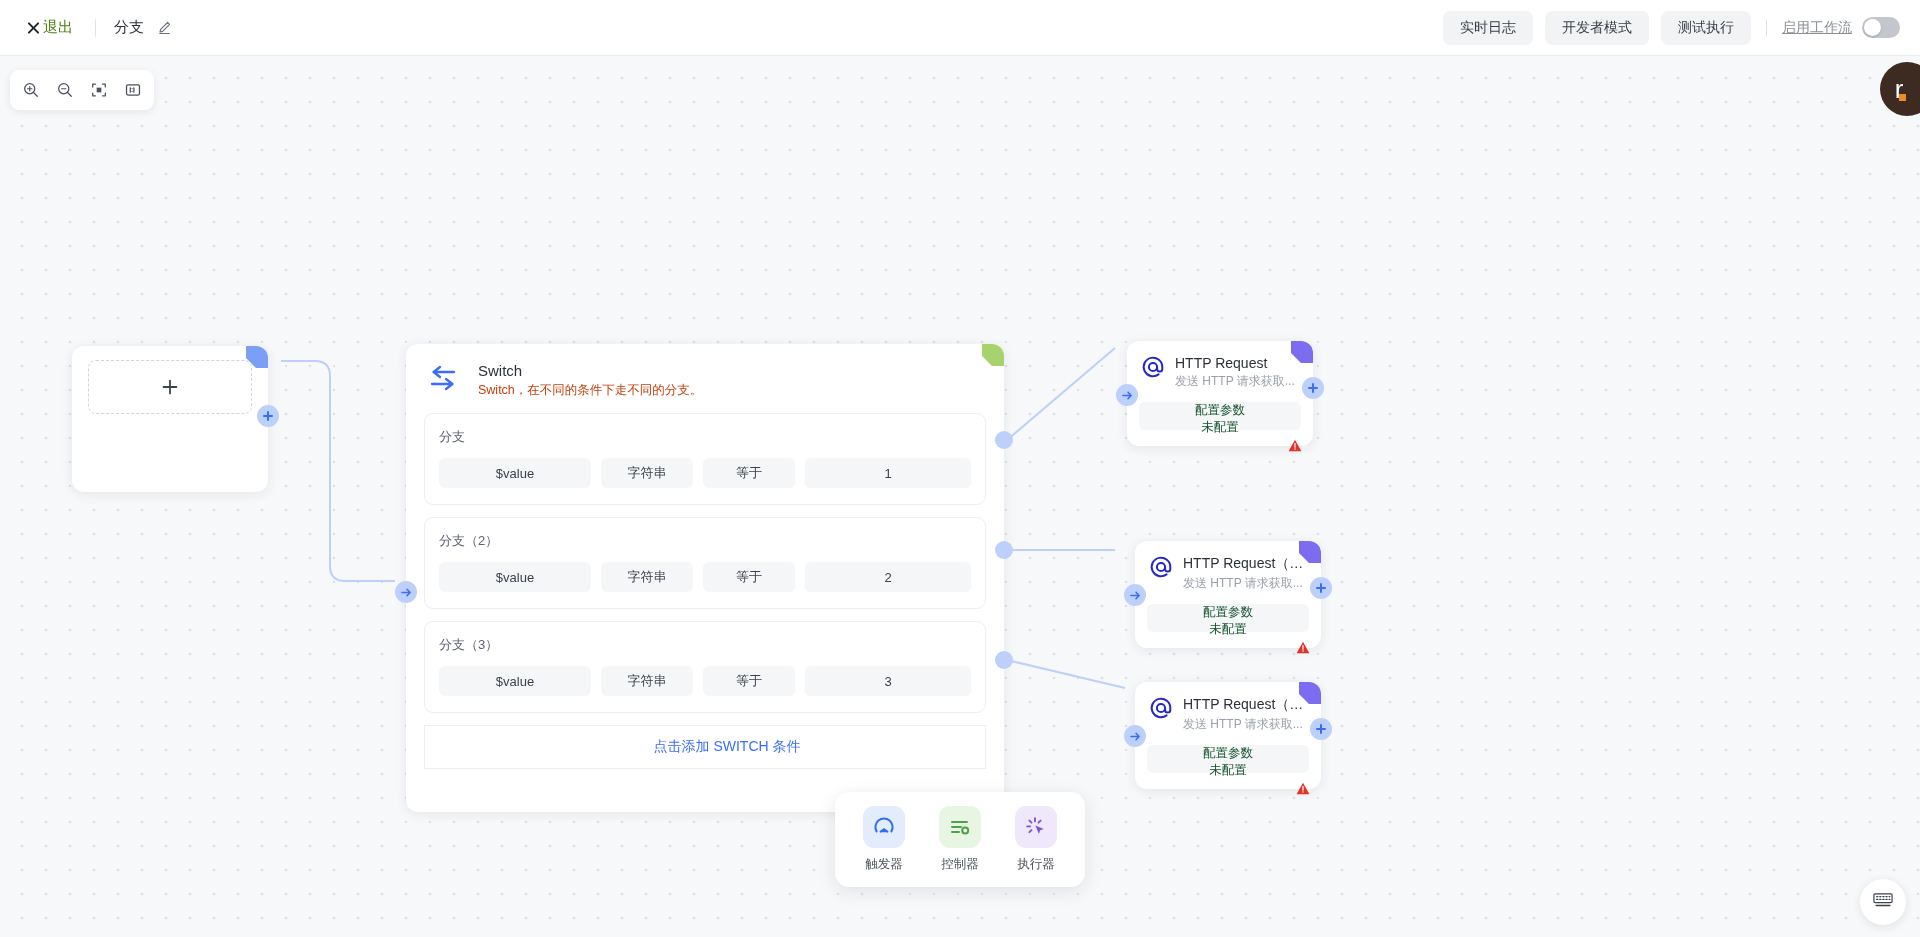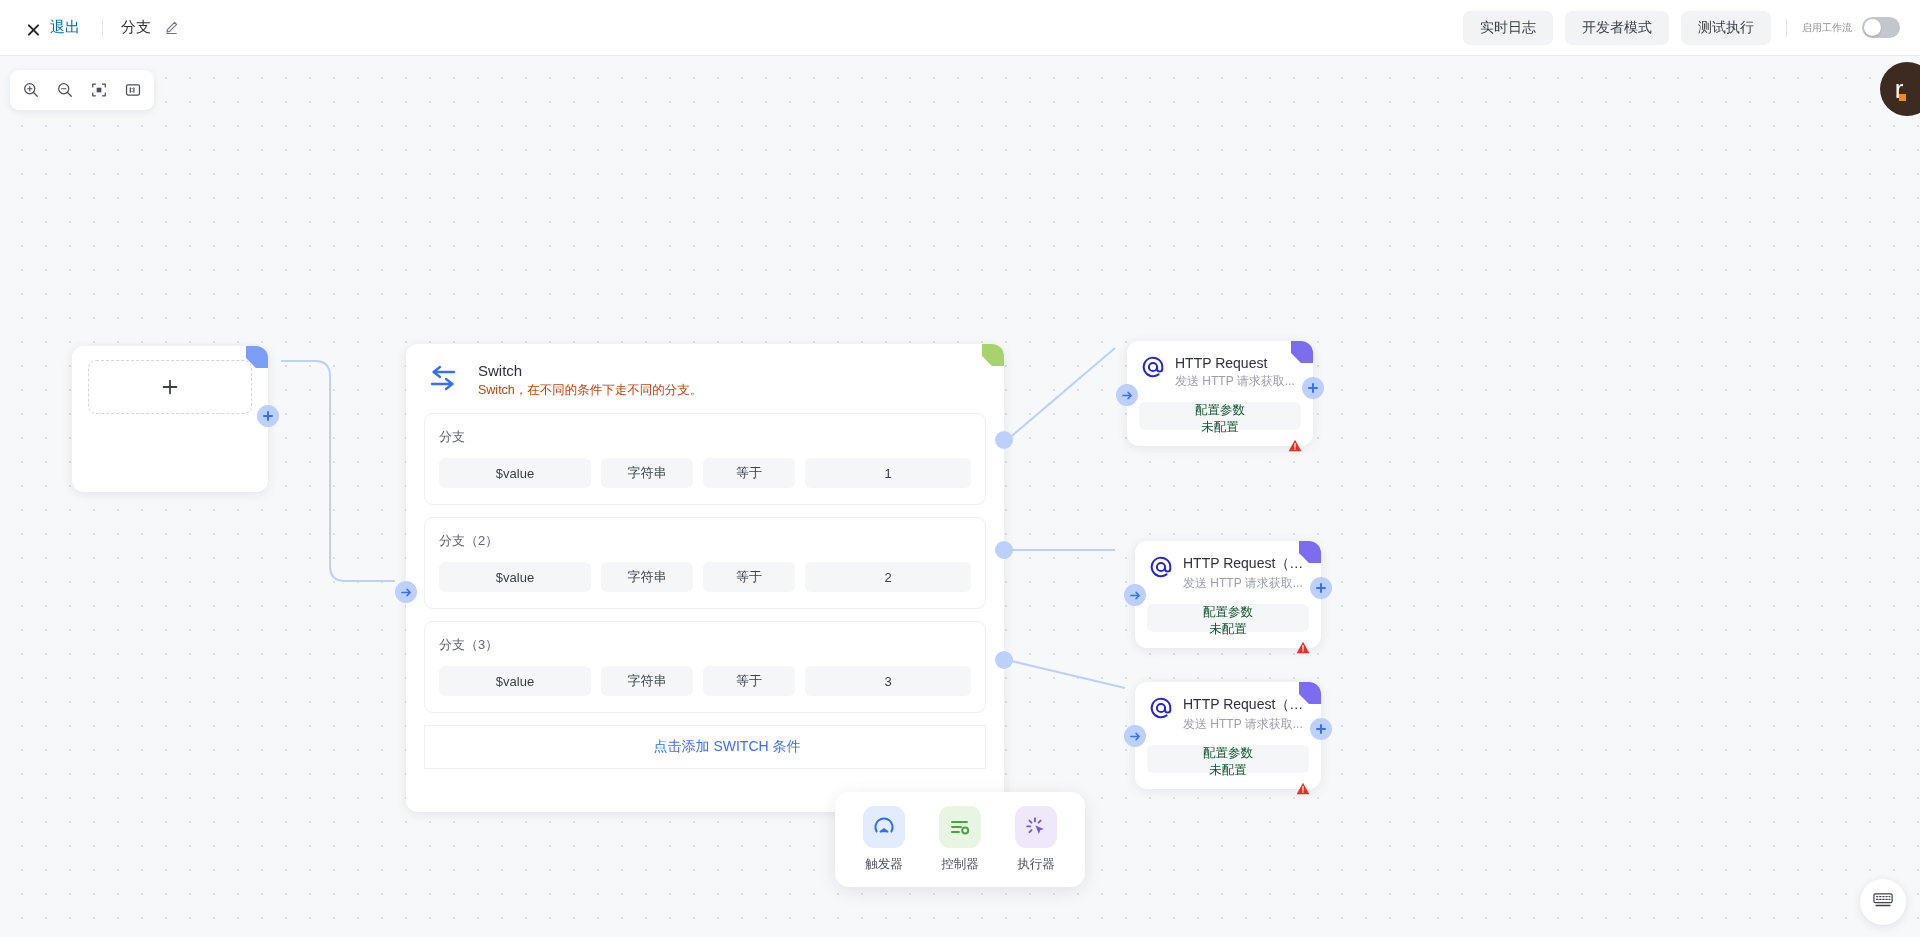--- a/index.html
+++ b/index.html
@@ -11,22 +11,22 @@
   #app { position: relative; width: 1920px; height: 937px; }
 
   
   .header {
     position: absolute; top: 0; left: 0; width: 1920px; height: 56px;
     background: #ffffff; border-bottom: 1px solid #ececf0;
     display: flex; align-items: center; z-index: 40;
   }
   .hdr-left { display: flex; align-items: center; padding-left: 22px; gap: 0; }
   .exit-btn {
-    display: flex; align-items: flex-end; gap: 9px;
-    font-size: 15px; color: #0369a1; cursor: pointer; padding: 4px 4px;
+    display: flex; align-items: center; gap: 2px;
+    font-size: 15px; color: #4d7c0f; cursor: pointer; padding: 4px 4px;
   }
   .x-icon { width: 15px; height: 15px; position: relative; display: inline-block; }
   .x-icon::before, .x-icon::after {
     content: ""; position: absolute; left: 0; top: 7px; width: 15px; height: 2px;
     background: #22262e; border-radius: 1px;
   }
   .x-icon::before { transform: rotate(45deg); }
   .x-icon::after { transform: rotate(-45deg); }
   .hdr-divider { width: 1px; height: 18px; background: #e2e3e8; margin: 0 18px; }
   .flow-name { font-size: 15px; color: #2b2f38; }
@@ -47,21 +47,21 @@
   .hdr-right {
     position: absolute; right: 20px; display: flex; align-items: center; gap: 12px; justify-content: flex-end;
   }
   .ghost-btn {
     font-size: 14px; color: #3a3f49; background: #f2f3f5; border: none;
     border-radius: 7px; padding: 8px 17px; cursor: pointer; white-space: nowrap;
     font-family: inherit;
   }
   .hdr-divider2 { width: 1px; height: 18px; background: #e2e3e8; margin: 0 3px; }
   .toggle-wrap { display: flex; align-items: center; gap: 10px; }
-  .toggle-label { font-size: 10px; color: #8b9099; white-space: nowrap; }
+  .toggle-label { font-size: 14px; color: #8b9099; white-space: nowrap; text-decoration: underline; }
   .switch-ui {
     width: 38px; height: 21px; border-radius: 11px; background: #c3c6cd;
     position: relative; cursor: pointer; flex: none;
   }
   .switch-ui .knob {
     position: absolute; top: 2px; left: 2px; width: 17px; height: 17px;
     border-radius: 50%; background: #fff; box-shadow: 0 1px 2px rgba(0,0,0,.2);
   }
 
   

